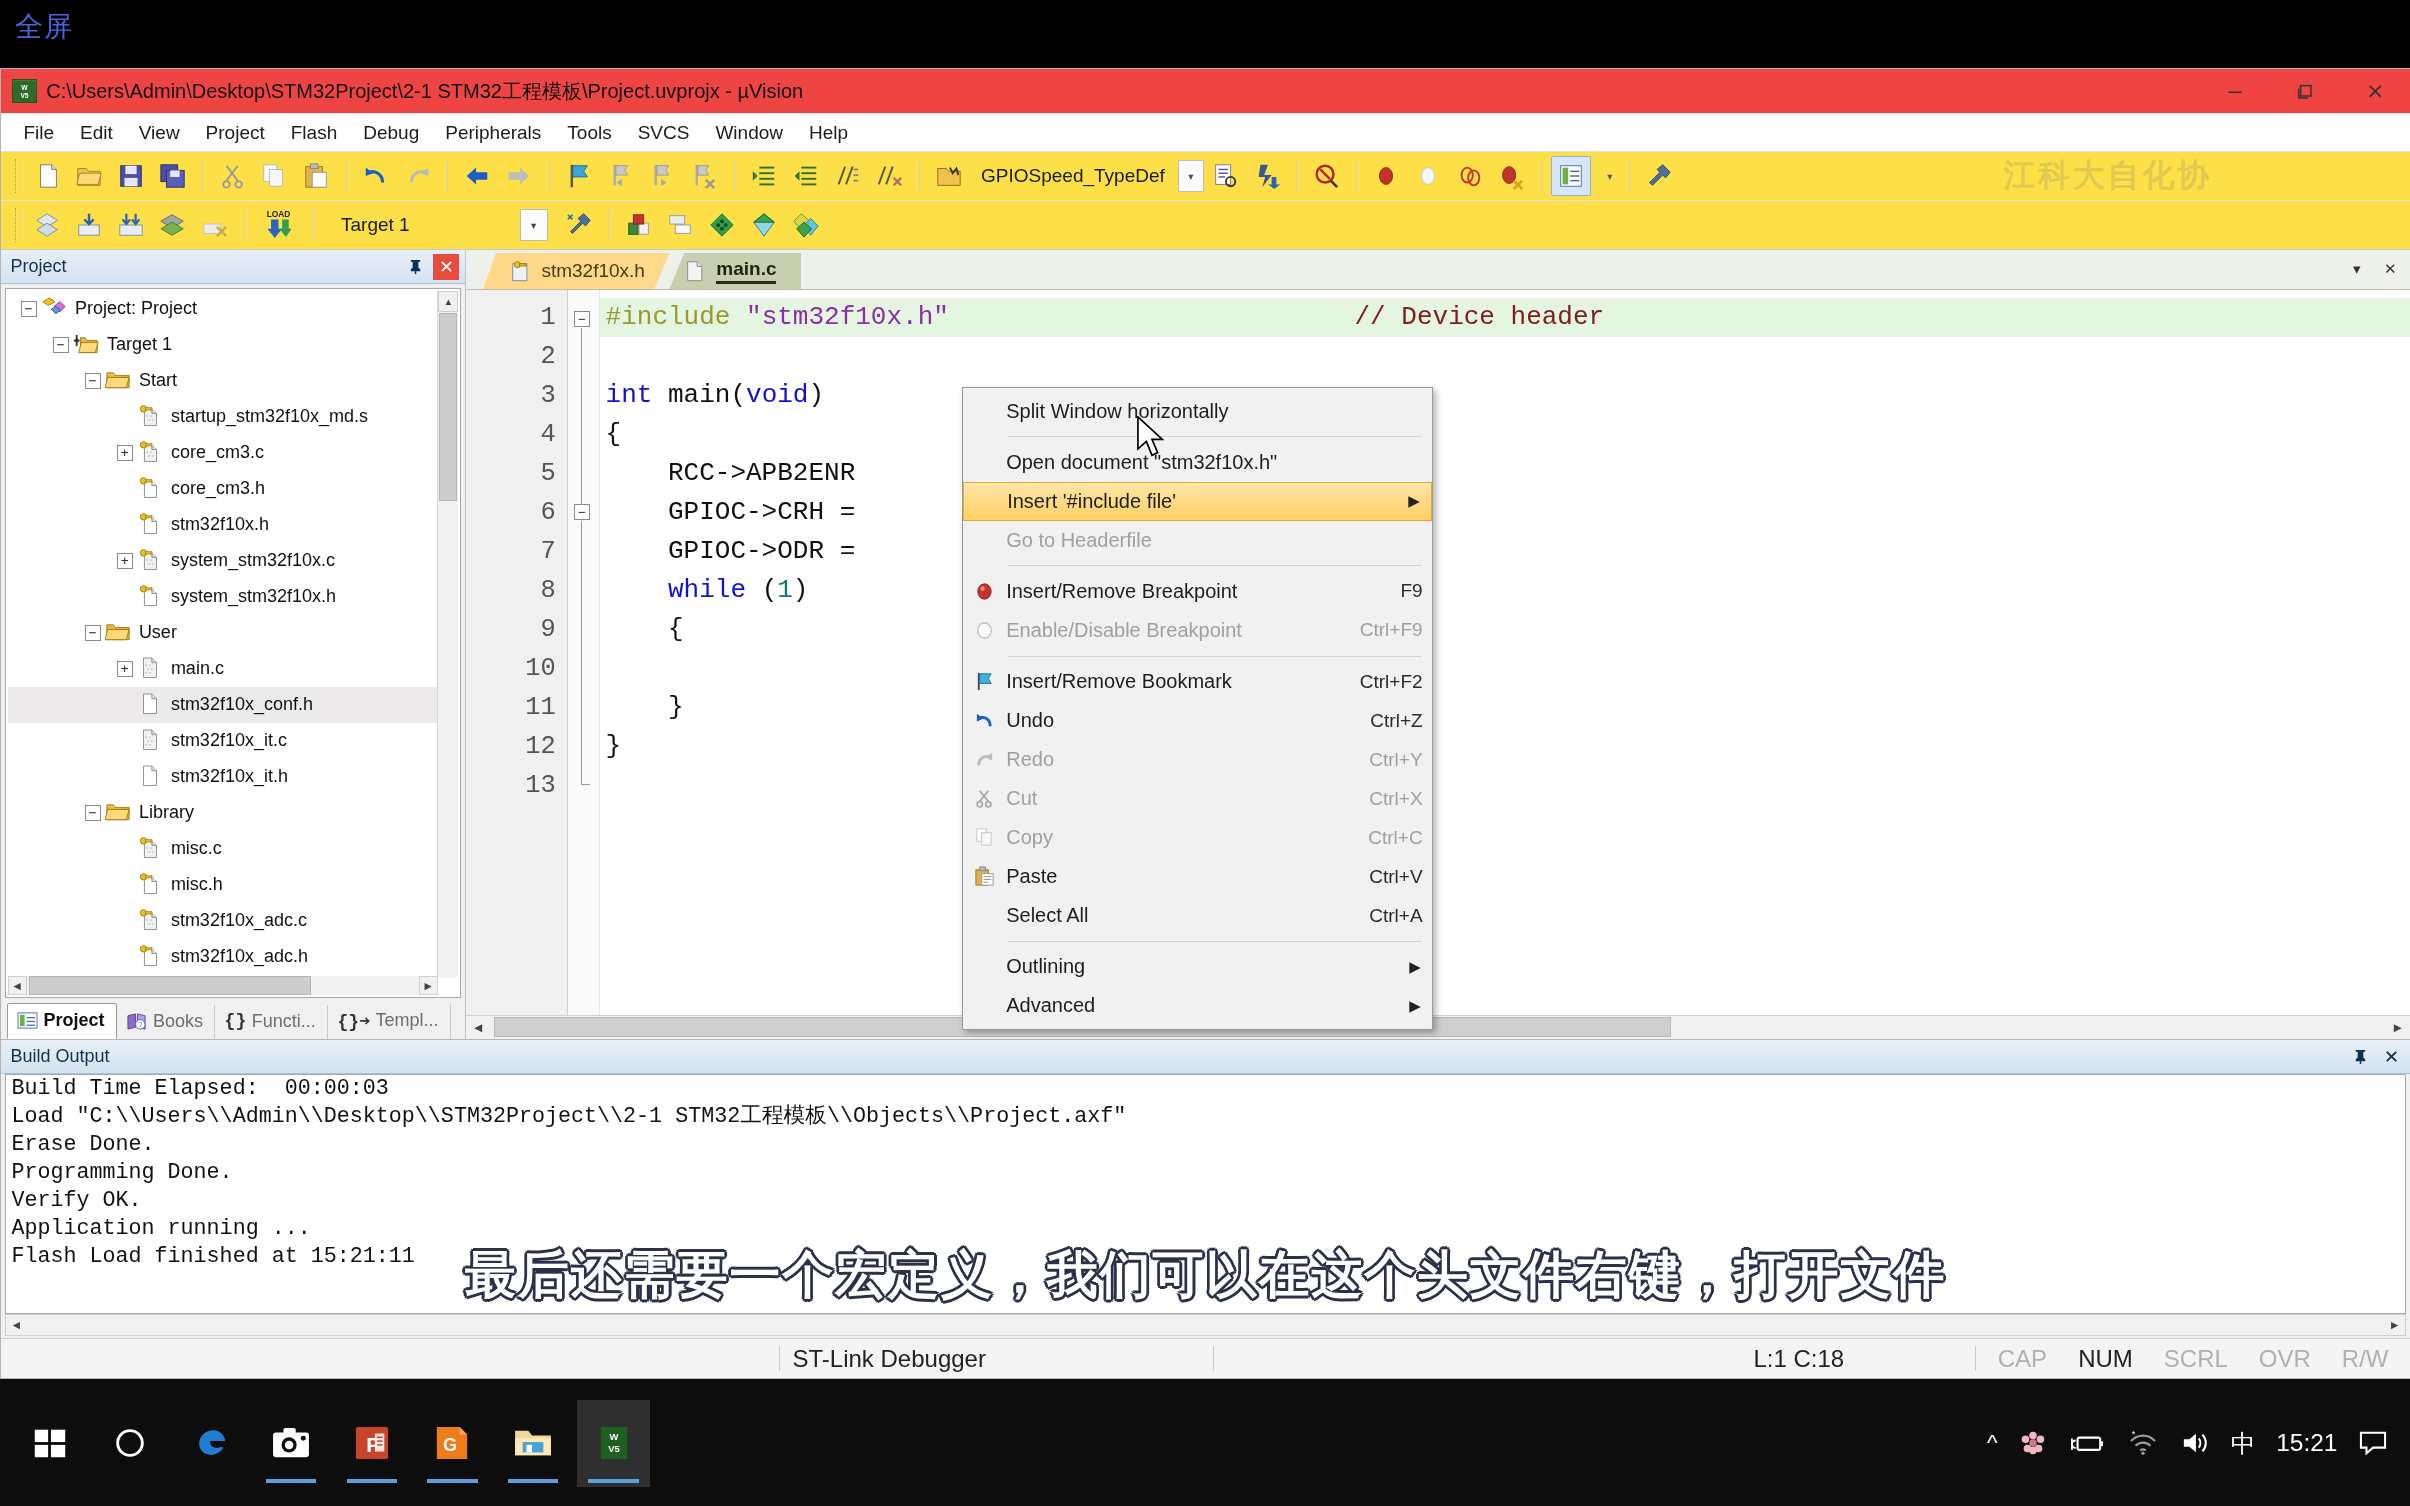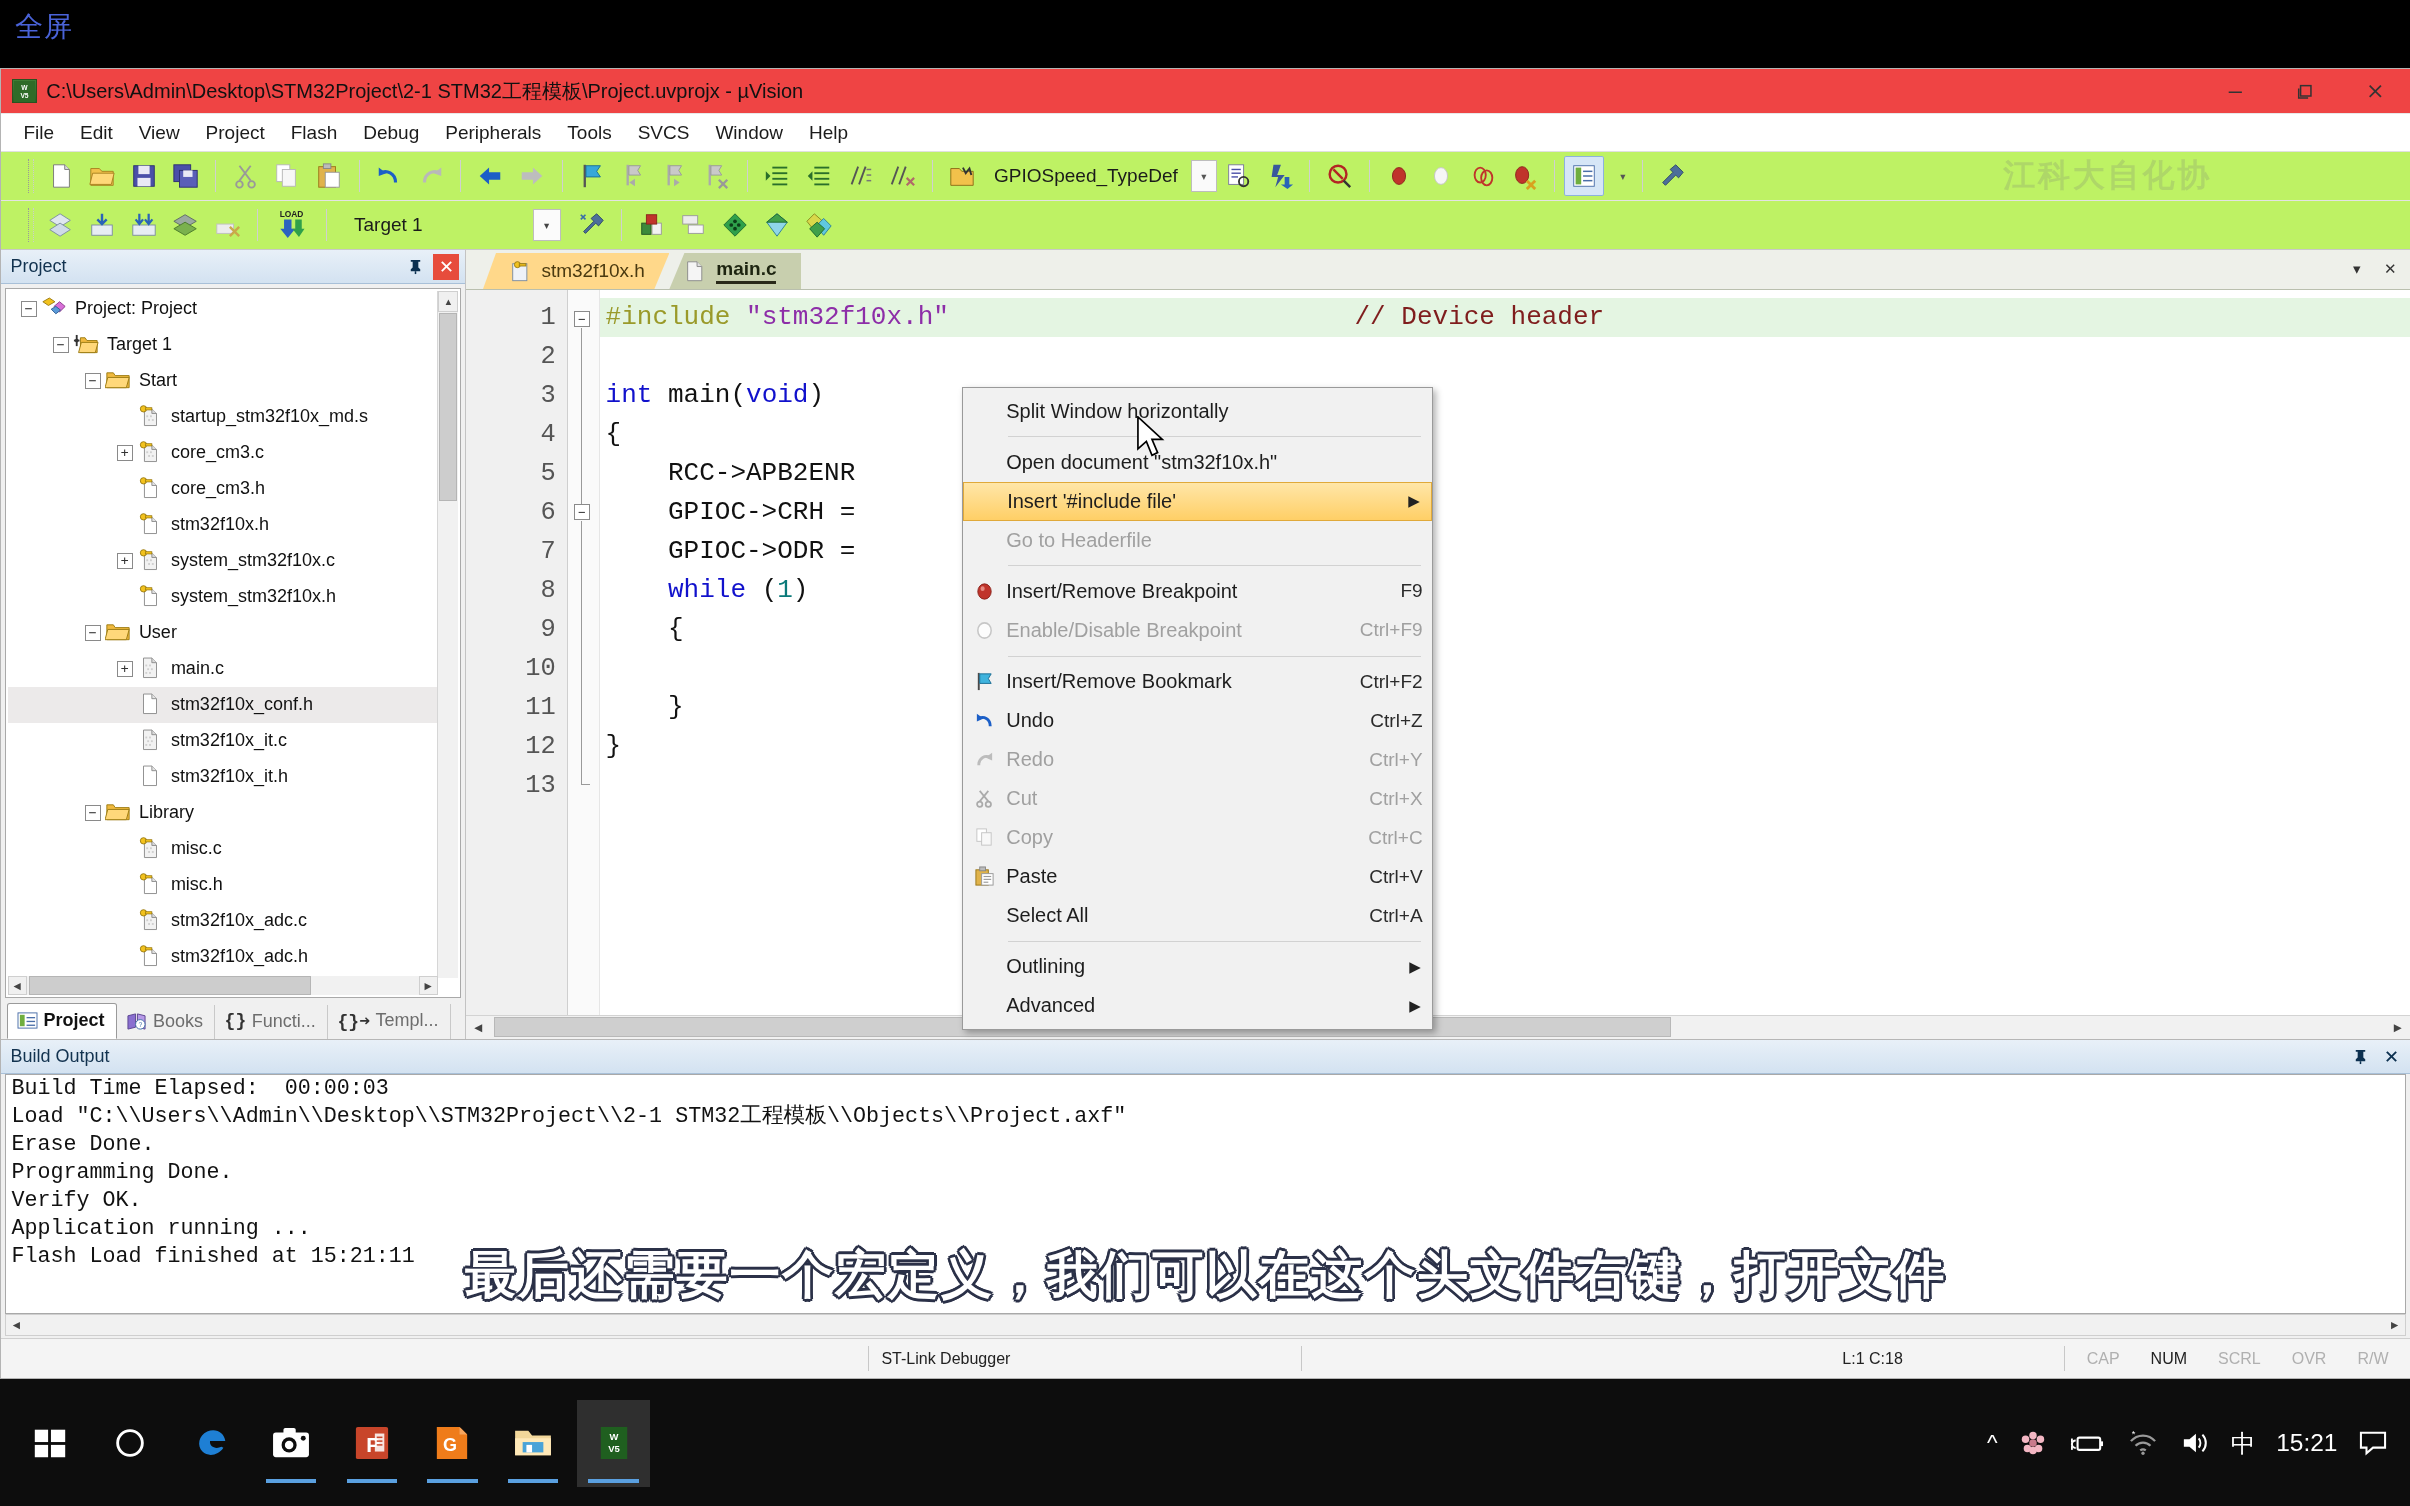--- a/index.html
+++ b/index.html
@@ -57,22 +57,22 @@
     height: 38px; background: #fff; display: flex; align-items: center;
     padding-left: 9.4px; border-bottom: 0.9px solid #e0e0e0;
   }
   .menubar .mi {
     font-size: 19px; color: #1b1b1b; padding: 3.8px 13px; cursor: default;
     font-family: "Liberation Sans", sans-serif;
   }
 
   
   .toolbar {
-    height: 49px; background: #bef264; display:flex; align-items:center;
-    border-bottom: 0.9px solid #e3e3e3; padding-left: 21px; position: relative;
+    height: 49px; background: #fde047; display:flex; align-items:center;
+    border-bottom: 0.9px solid #e3e3e3; padding-left: 8px; position: relative;
   }
   .toolbar.row2 { border-bottom: 0.9px solid #c8c8c8; }
   .tb-grip { width: 6.6px; height: 34px; border-left:0.9px dotted #999; border-right:0.9px dotted #ccc; margin: 0 5.6px; }
   .tb-sep { width:0.9px; height: 32px; background:#d0d0d0; margin: 0 8.5px; }
   .tb-btn {
     width: 40px; height: 40px; display:flex; align-items:center; justify-content:center;
     border: 0.9px solid transparent; border-radius: 1.9px; margin: 0 0.9px;
   }
   .tb-btn.active { background:#d6e6f7; border-color:#8db2dd; }
   .tb-btn svg { display:block; }
@@ -205,21 +205,21 @@
                 overflow:hidden; }
   .build-body .bl { font-size: 21.7px; line-height: 28px; font-family:"Liberation Mono", monospace;
                     color:#111; white-space:pre; padding-left: 5.6px; }
   .build-hsb { height: 22.6px; background:#f1f1f1; position:relative; margin: 0 3.8px 1.9px 3.8px;
                border:0.9px solid #cfcfcf;}
   .build-hsb .arw { position:absolute; width:21px; top:0;bottom:0; display:flex;align-items:center;
                     justify-content:center;font-size:9.4px;color:#444;}
 
   
   .statusbar { height: 40px; background:#f4f4f4; border-top:0.9px solid #cfcfcf;
-               display:flex; align-items:center; font-size: 16px; color:#222; }
+               display:flex; align-items:center; font-size: 24px; color:#222; }
   .sb-cell { padding: 0 13px; height: 100%; display:flex; align-items:center; }
   .sb-sep { width:0.9px; height:24.5px; background:#c8c8c8; }
   .sb-flag { padding: 0 8.5px; }
   .sb-flag.off { color:#b0b0b0; }
 
   
   .ctxmenu {
     position:absolute; left: 961px; top: 318px; width: 471px;
     background:#f1f1f1; border:0.9px solid #9a9a9a; box-shadow: 2.8px 2.8px 6.6px rgba(0,0,0,.3);
     padding: 3.8px 0; z-index: 50;

